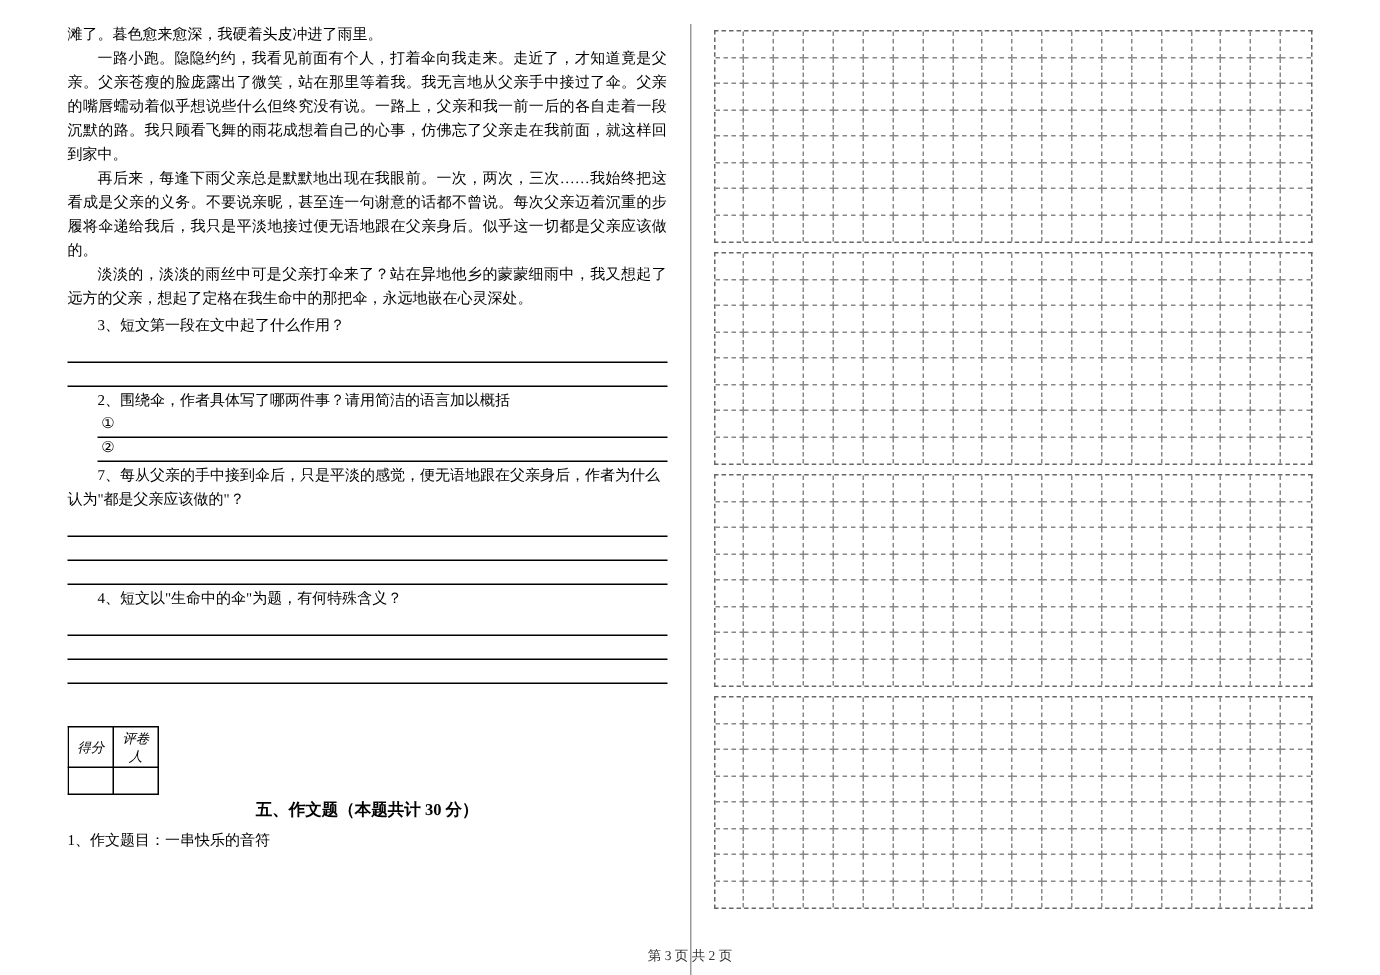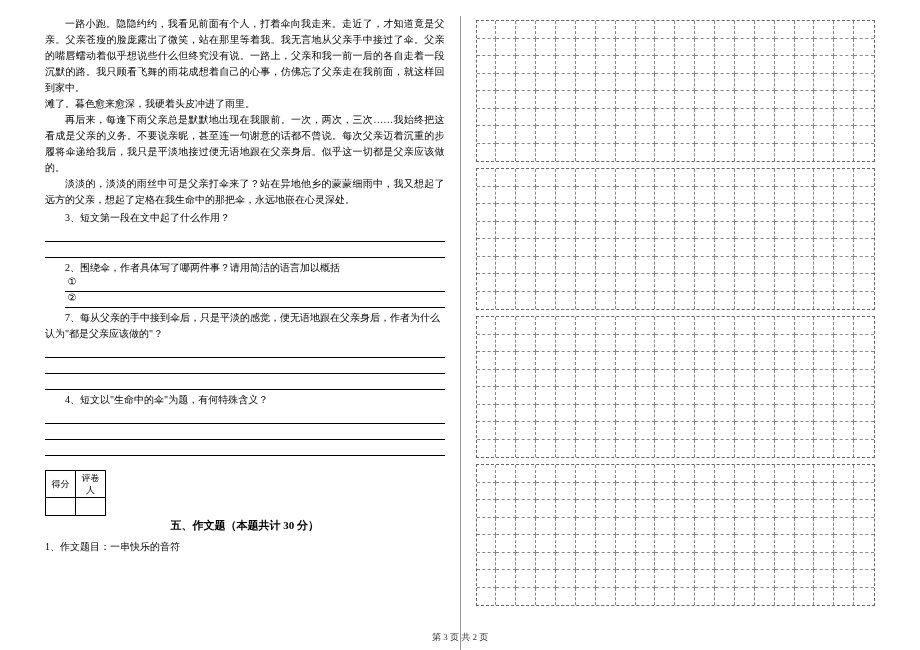--- a/index.html
+++ b/index.html
@@ -42,23 +42,24 @@
     margin-left: 0;
   }
   .answer-line.short { margin-left: 2em; }
   .circled {
     display: inline-block;
     width: 14px;
     text-align: center;
   }
   .score-table {
     border-collapse: collapse;
-    margin-top: 0;
+    margin-top: 14px;
     margin-bottom: 2px;
     float: left;
+    font-style: italic;
   }
   .score-table td {
     border: 1px solid #000;
     width: 30px;
     height: 16px;
     font-size: 9px;
     text-align: center;
     padding: 1px 2px;
     line-height: 12px;
   }
@@ -98,22 +99,22 @@
     color: #333;
   }
 </style>
 </head>
 <body>
 
 <div class="page">
 
   <div class="col col-left">
 
+    <p class="para">滩了。暮色愈来愈深，我硬着头皮冲进了雨里。</p>
     <p class="para indent">一路小跑。隐隐约约，我看见前面有个人，打着伞向我走来。走近了，才知道竟是父亲。父亲苍瘦的脸庞露出了微笑，站在那里等着我。我无言地从父亲手中接过了伞。父亲的嘴唇蠕动着似乎想说些什么但终究没有说。一路上，父亲和我一前一后的各自走着一段沉默的路。我只顾看飞舞的雨花成想着自己的心事，仿佛忘了父亲走在我前面，就这样回到家中。</p>
-    <p class="para">滩了。暮色愈来愈深，我硬着头皮冲进了雨里。</p>
     <p class="para indent">再后来，每逢下雨父亲总是默默地出现在我眼前。一次，两次，三次……我始终把这看成是父亲的义务。不要说亲昵，甚至连一句谢意的话都不曾说。每次父亲迈着沉重的步履将伞递给我后，我只是平淡地接过便无语地跟在父亲身后。似乎这一切都是父亲应该做的。</p>
     <p class="para indent">淡淡的，淡淡的雨丝中可是父亲打伞来了？站在异地他乡的蒙蒙细雨中，我又想起了远方的父亲，想起了定格在我生命中的那把伞，永远地嵌在心灵深处。</p>
 
     <p class="q-item">3、短文第一段在文中起了什么作用？</p>
     <div class="answer-line"></div>
     <div class="answer-line"></div>
 
     <p class="q-item">2、围绕伞，作者具体写了哪两件事？请用简洁的语言加以概括</p>
     <div class="answer-line short">
       <span class="circled">①</span>

